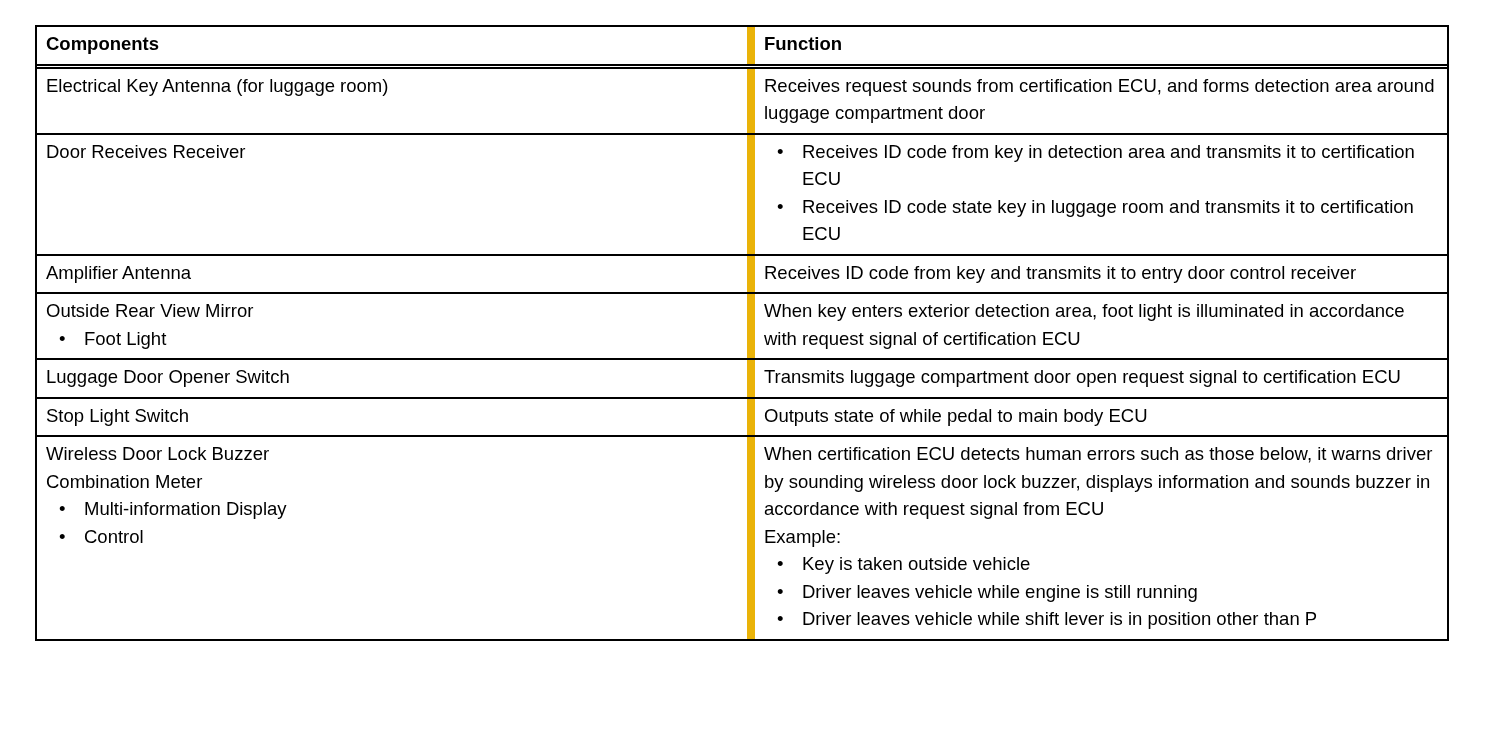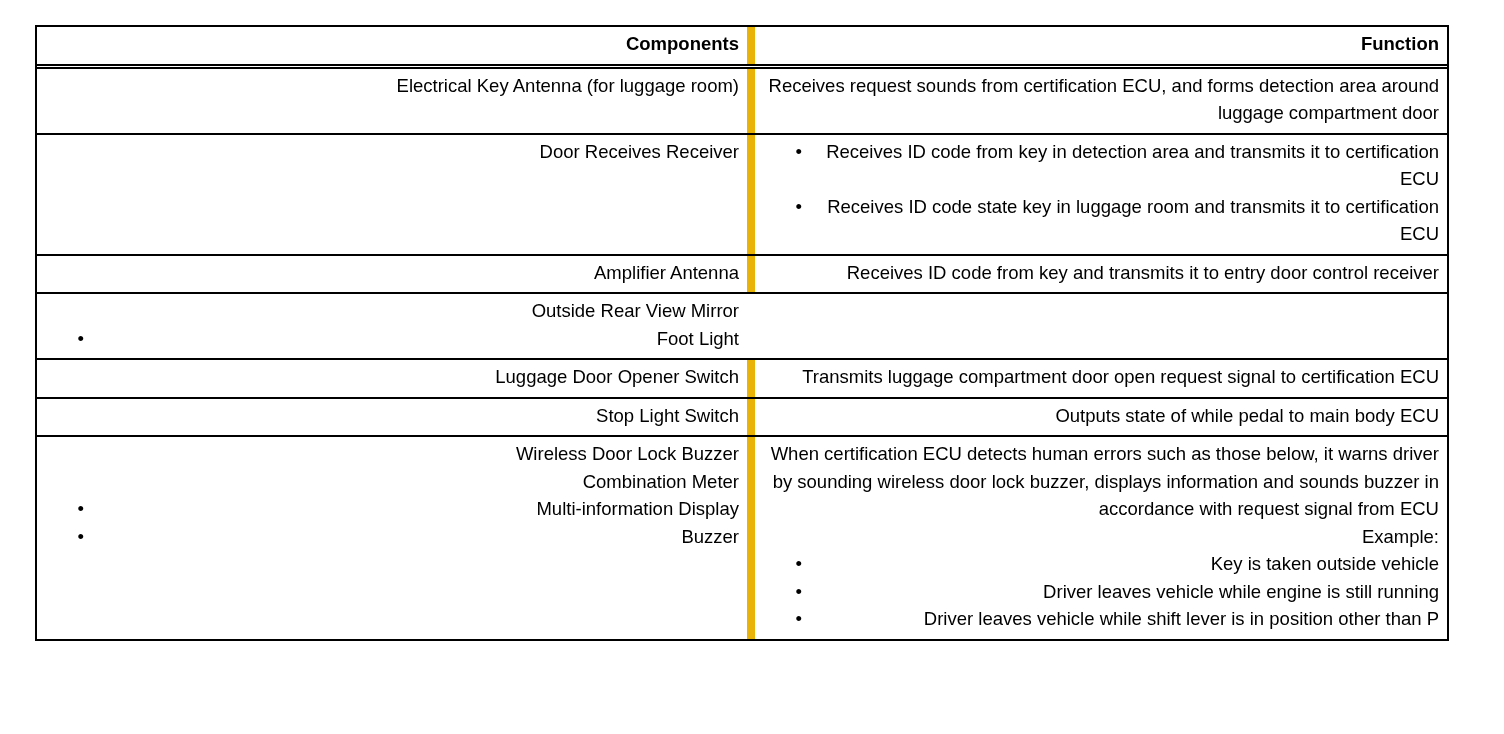--- a/index.html
+++ b/index.html
@@ -20,21 +20,20 @@
   }
   .doc {
     position: absolute;
     top: 25px;
     left: 35px;
     width: 1414px;
   }
   .table {
     border: 2px solid #000000;
     background: #ffffff;
-    text-align: right;
   }
   .row {
     display: flex;
     align-items: stretch;
   }
   .header-row {
     font-weight: bold;
     border-bottom: 5px double #000000;
   }
   .data-row + .data-row {
@@ -110,20 +109,23 @@
     </div>
 
     <div class="row data-row">
       <div class="cell col-c">
         <span class="line">Outside Rear View Mirror</span>
         <div class="bullet">
           <span class="dot">•</span>
           <span class="txt">Foot Light</span>
         </div>
       </div>
+      <div class="cell col-f">
+        <span class="line">When key enters exterior detection area, foot light is illuminated in accordance with request signal of certification ECU</span>
+      </div>
     </div>
 
     <div class="row data-row">
       <div class="cell col-c">
         <span class="line">Luggage Door Opener Switch</span>
       </div>
       <div class="cell col-f">
         <span class="line">Transmits luggage compartment door open request signal to certification ECU</span>
       </div>
     </div>
@@ -140,21 +142,21 @@
     <div class="row data-row">
       <div class="cell col-c">
         <span class="line">Wireless Door Lock Buzzer</span>
         <span class="line">Combination Meter</span>
         <div class="bullet">
           <span class="dot">•</span>
           <span class="txt">Multi-information Display</span>
         </div>
         <div class="bullet">
           <span class="dot">•</span>
-          <span class="txt">Buzzer</span>
+          <span class="txt">Control</span>
         </div>
       </div>
       <div class="cell col-f">
         <span class="line">When certification ECU detects human errors such as those below, it warns driver by sounding wireless door lock buzzer, displays information and sounds buzzer in accordance with request signal from ECU</span>
         <span class="line">Example:</span>
         <div class="bullet">
           <span class="dot">•</span>
           <span class="txt">Key is taken outside vehicle</span>
         </div>
         <div class="bullet">

